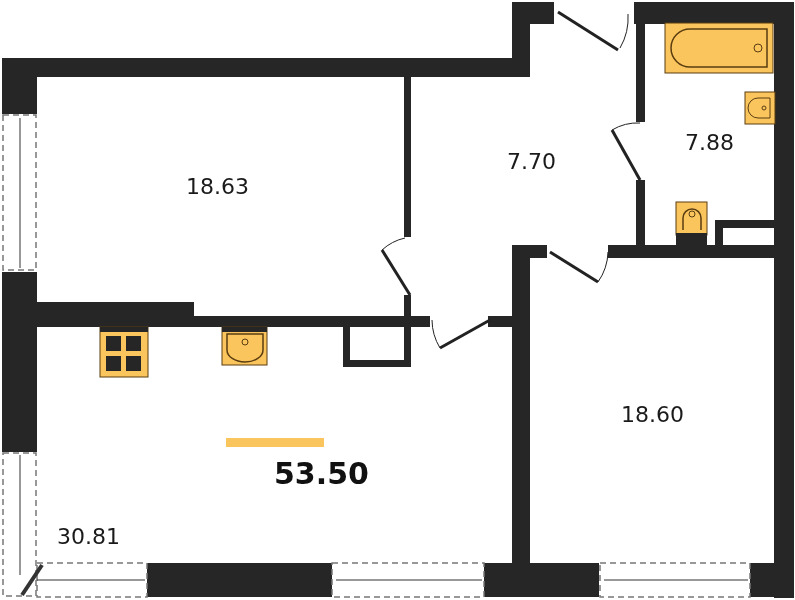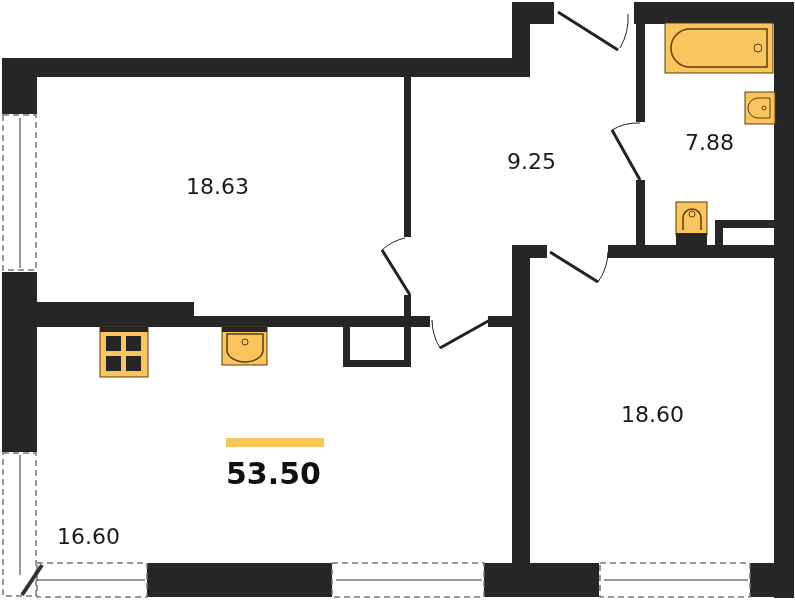--- a/index.html
+++ b/index.html
@@ -1,19 +1,19 @@
 <!DOCTYPE html>
 <html><head>
 <meta charset="utf-8">
 <style>
   html, body { margin: 0; padding: 0; background: #ffffff; }
   body { width: 795px; height: 600px; position: relative; overflow: hidden; font-family: "Liberation Sans", "DejaVu Sans", sans-serif; }
   #plan { position: absolute; left: 0; top: 0; width: 795px; height: 600px; }
   .label { position: absolute; font-size: 22px; color: #1a1a1a; font-family: "DejaVu Sans", sans-serif; }
-  .total { position: absolute; font-size: 30px; font-weight: bold; color: #111; font-family: "DejaVu Sans", sans-serif; }
+  .total { position: absolute; font-size: 30px; font-weight: bold; color: #111; font-family: "DejaVu Sans", sans-serif; margin-left: 48px; }
   .accent-bar { position: absolute; }
 </style>
 </head>
 <body>
 
 <svg id="plan" viewBox="0 0 795 600" xmlns="http://www.w3.org/2000/svg">
   <g fill="#262626">
 
     <rect x="2" y="58" width="528" height="19"></rect>
 
@@ -109,19 +109,19 @@
   </g>
   <g>
     <rect x="222" y="327" width="45" height="38" fill="#FBC55E" stroke="#5a3d10"></rect>
     <rect x="222" y="327" width="45" height="5" fill="#262626"></rect>
     <path d="M227 334 H263 V350 A18 12 0 0 1 227 350 Z" fill="none" stroke="#5a3d10" stroke-width="1.5"></path>
     <circle cx="245" cy="342" r="3" fill="none" stroke="#5a3d10"></circle>
   </g>
 </svg>
 
 <div class="label" style="left:186px; top:174px;">18.63</div>
-<div class="label" style="left:507px; top:149px;">9.25</div>
+<div class="label" style="left:507px; top:149px;">7.70</div>
 <div class="label" style="left:685px; top:130px;">7.88</div>
-<div class="label" style="left:57px; top:524px;">16.60</div>
+<div class="label" style="left:57px; top:524px;">30.81</div>
 <div class="label" style="left:621px; top:402px;">18.60</div>
 
 <div class="accent-bar" style="left:226px; top:438px; width:98px; height:9px; background:#FBC55E;"></div>
 <div class="total" style="left:226px; top:456px;">53.50</div>
 
 </body></html>

